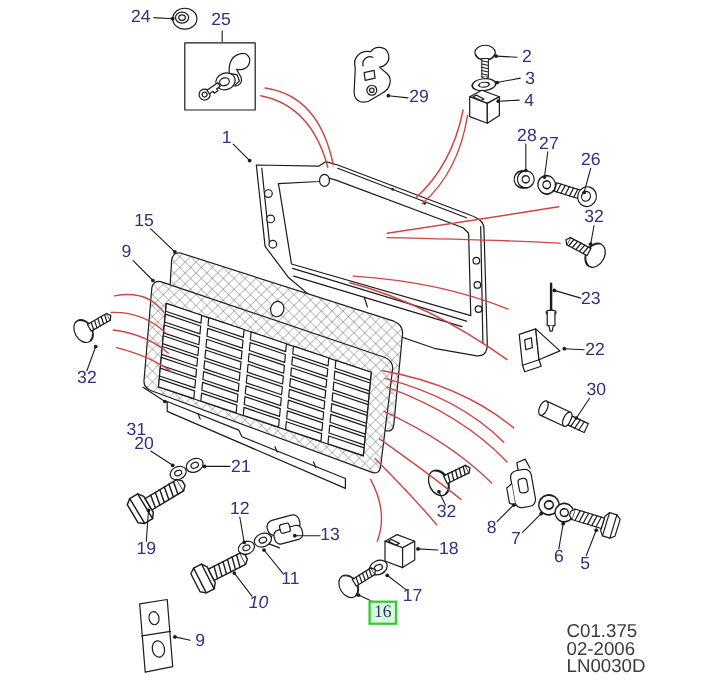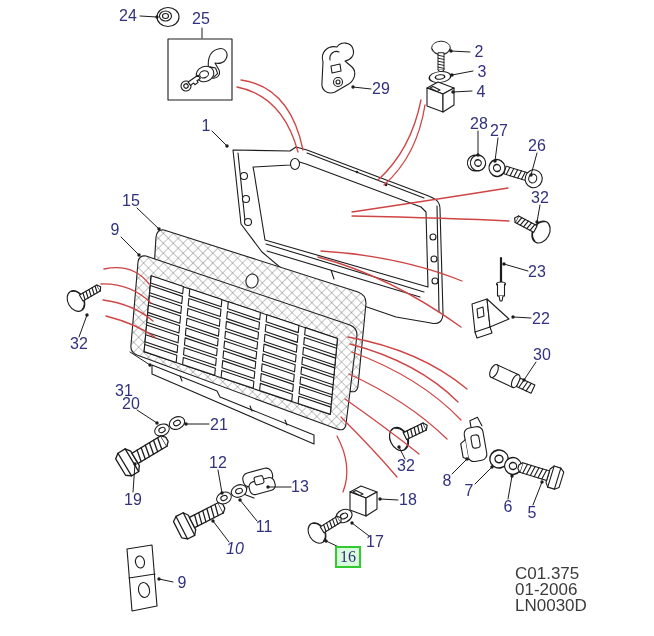--- a/index.html
+++ b/index.html
@@ -384,17 +384,17 @@
       <div class="callout" style="left: 381px; top: 89px;">29</div>
       <div class="callout" style="left: 542px; top: 355px;">30</div>
       <div class="callout" style="left: 124px; top: 346px; margin-top: 45px;">31</div>
       <div class="callout" style="left: 79px; top: 344px;">32</div>
       <div class="callout" style="left: 540px; top: 198px;">32</div>
       <div class="callout" style="left: 406px; top: 466px;">32</div>
     </div>
 
 <div class="footer">
   <div>C01.375</div>
-  <div>01-2006</div>
+  <div>02-2006</div>
   <div>LN0030D</div>
 </div>
 
 </div>
 
 </body></html>

